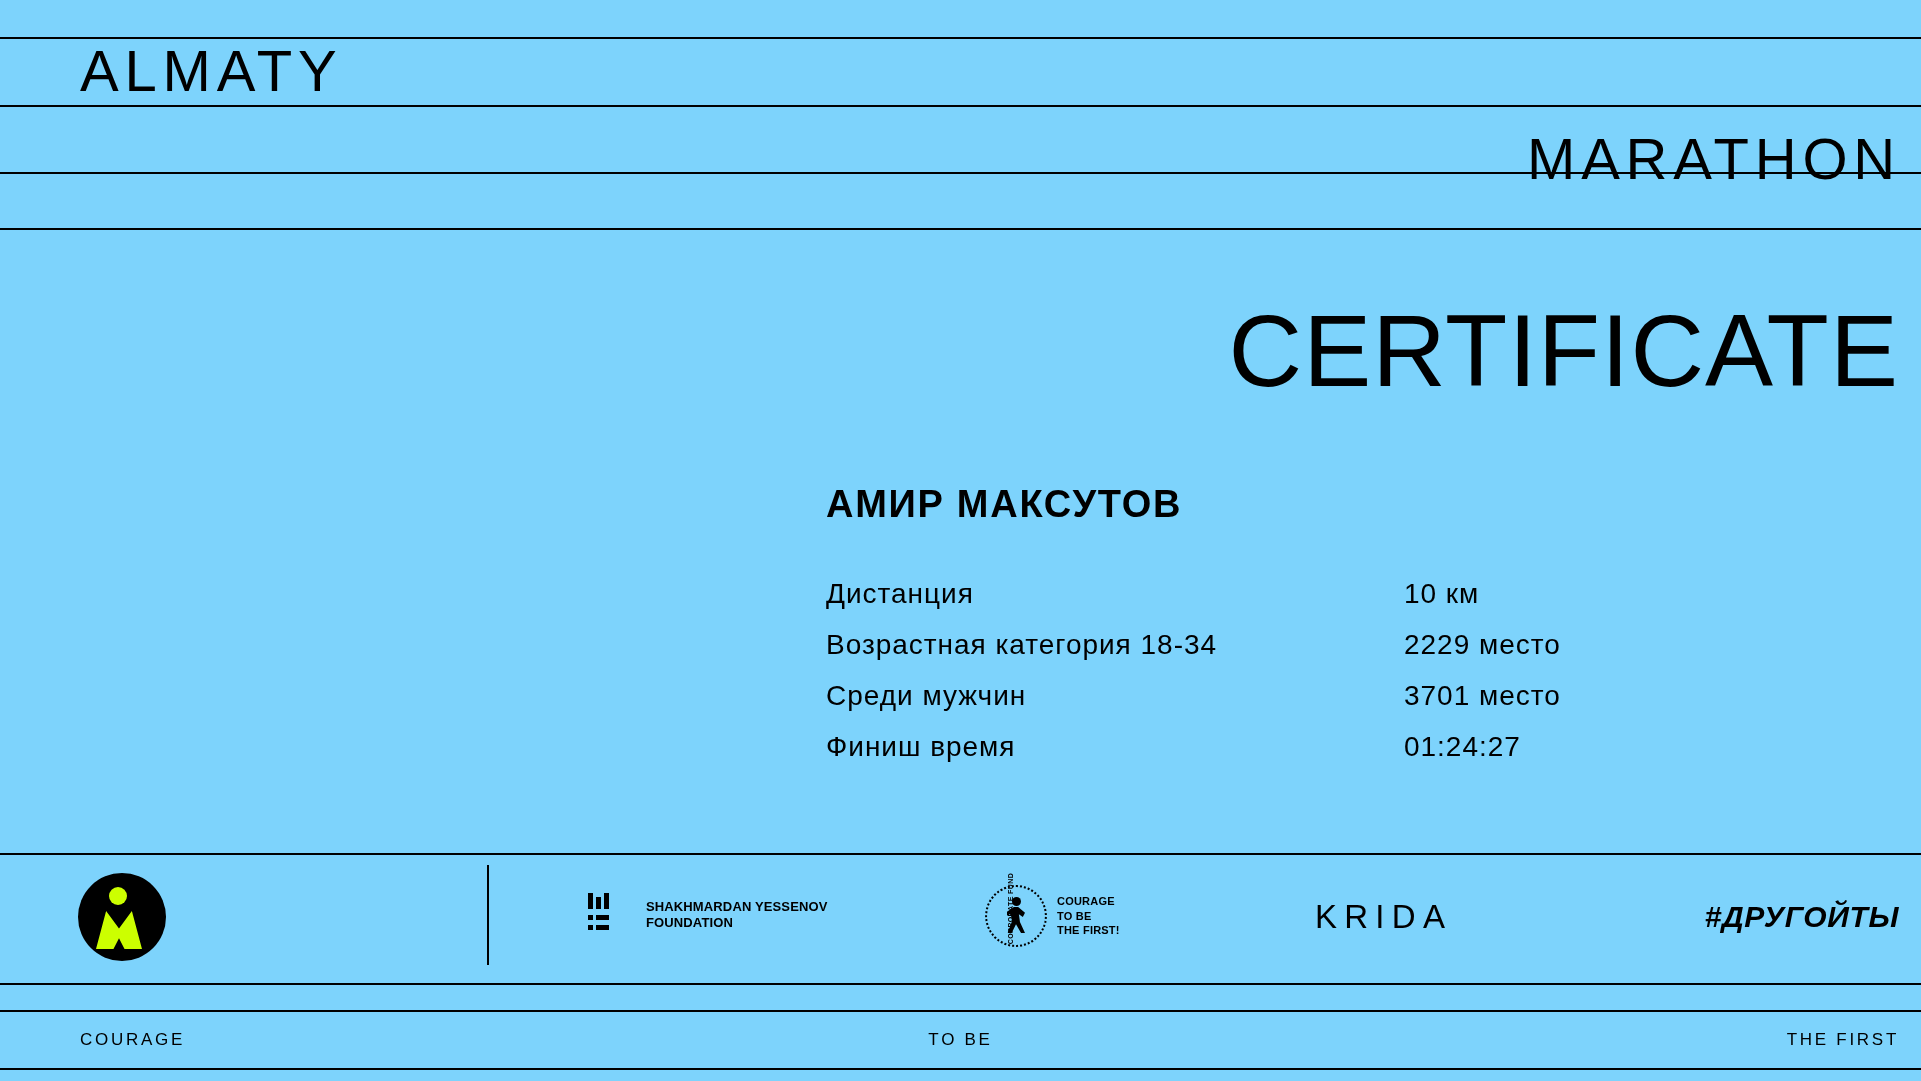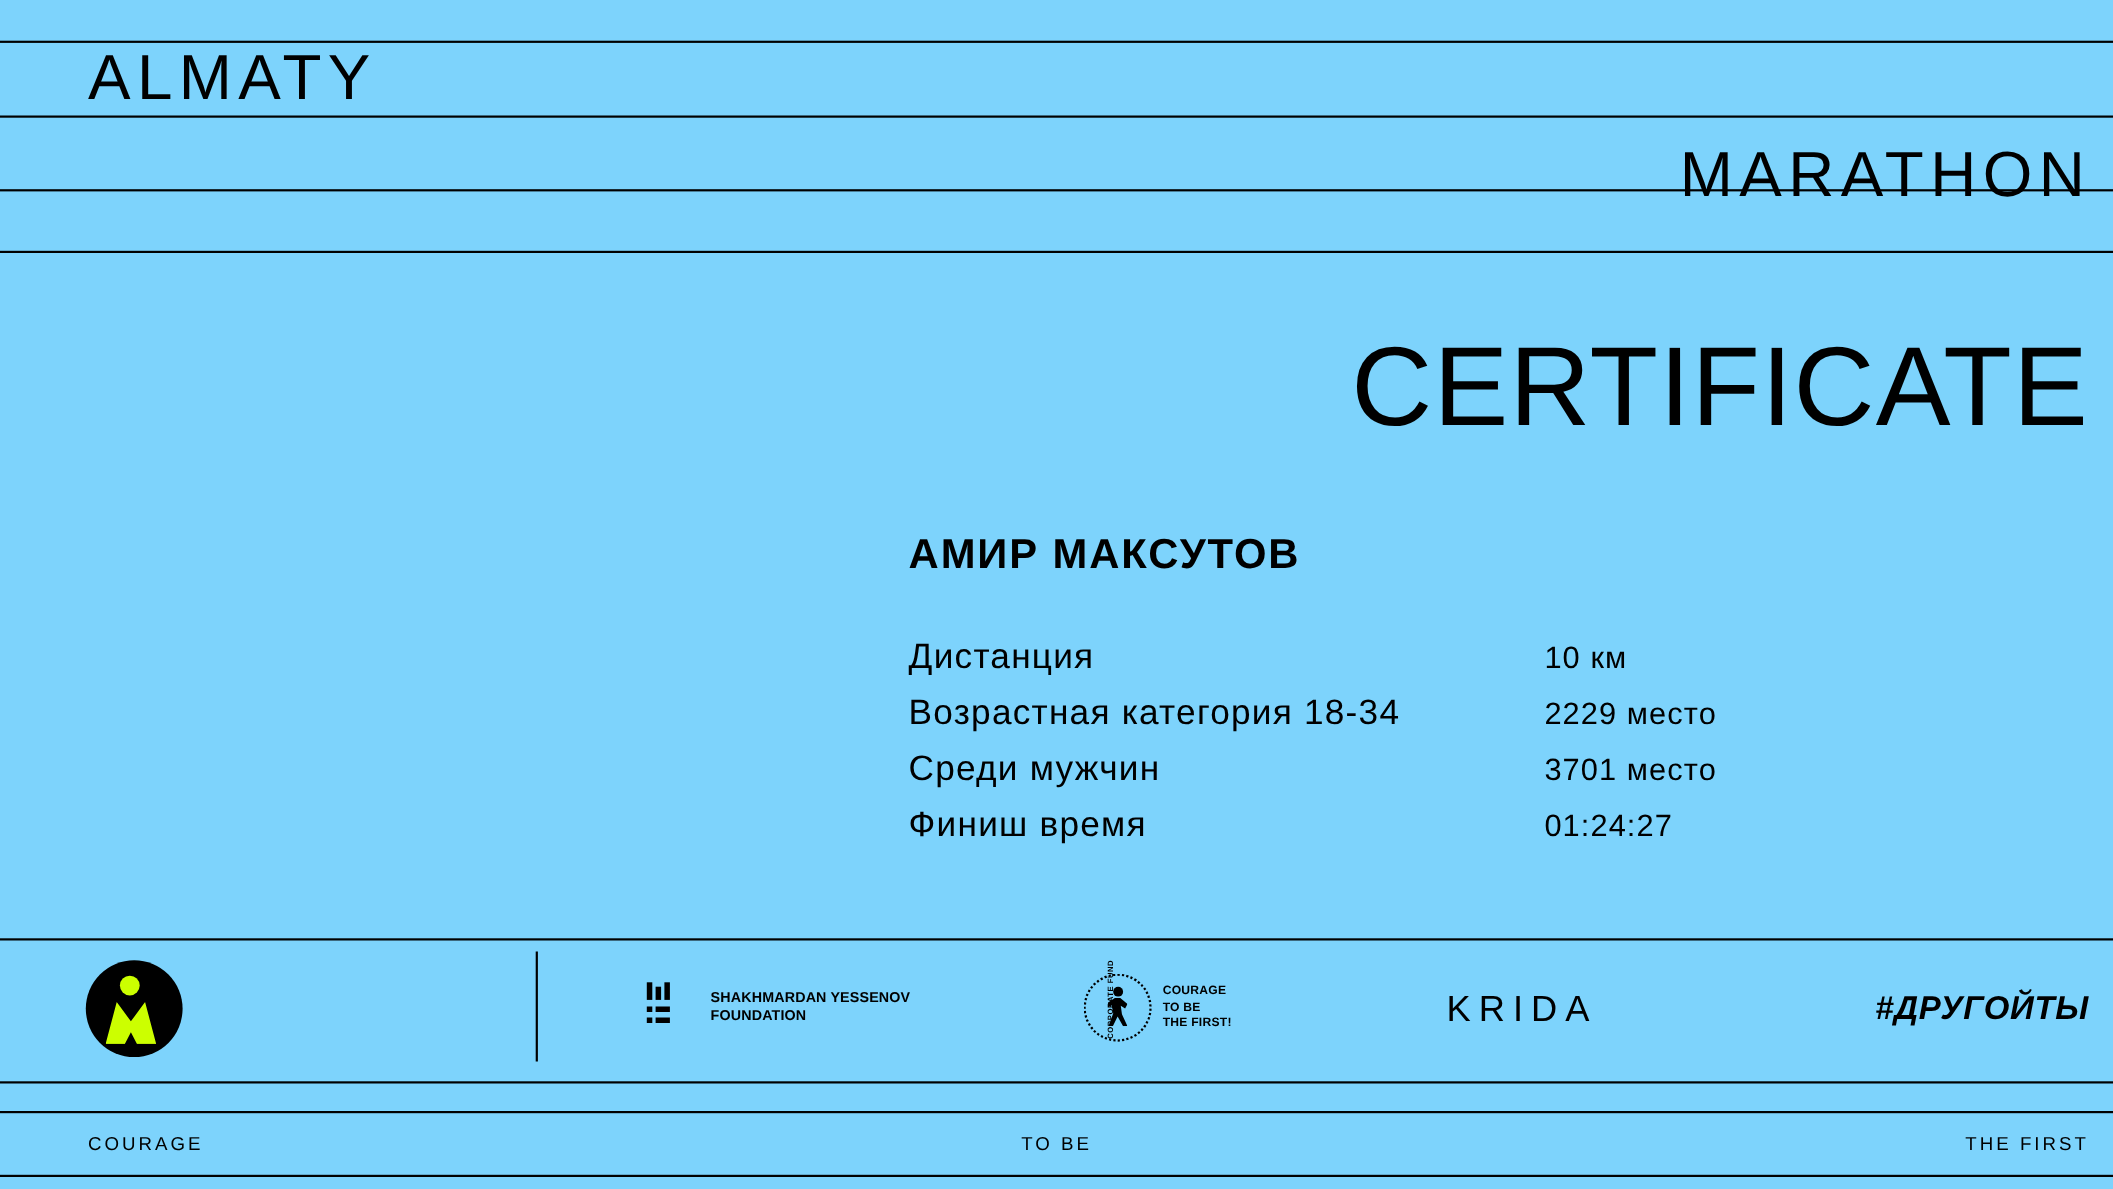--- a/index.html
+++ b/index.html
@@ -96,21 +96,21 @@
     top: 578px;
     width: 790px;
   }
   .result-row {
     display: flex;
     align-items: baseline;
     height: 51px;
   }
   .result-label {
     width: 578px;
-    font-size: 32px;
+    font-size: 28px;
     letter-spacing: 0.035em;
     white-space: nowrap;
   }
   .result-value {
     font-size: 28px;
     letter-spacing: 0.035em;
     white-space: nowrap;
   }
 
   

